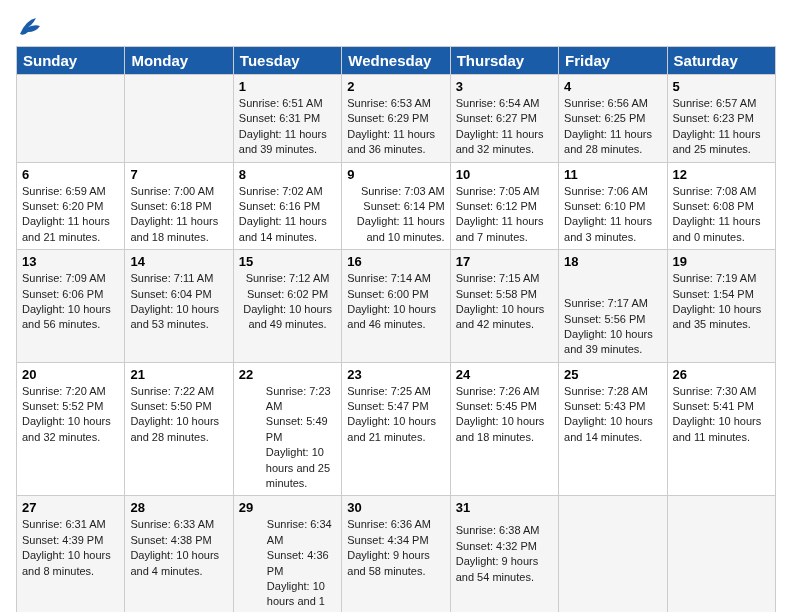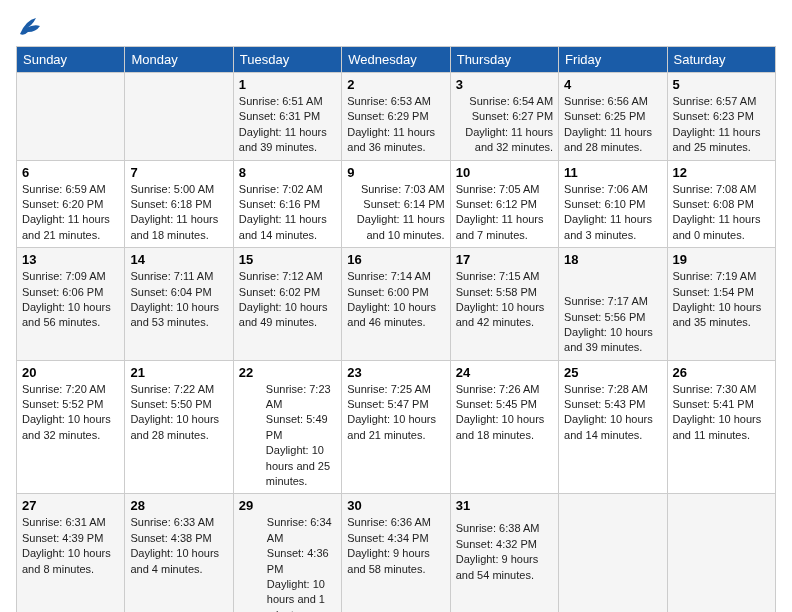--- a/index.html
+++ b/index.html
@@ -50,22 +50,22 @@
     table {
       width: 100%;
       border-collapse: collapse;
       font-size: 11px;
     }
     thead tr th {
       background-color: #1a5ca8;
       color: #fff;
       text-align: left;
       padding: 5px 6px;
-      font-size: 13px;
-      font-weight: normal;
+      font-size: 15px;
+      font-weight: bold;
       border: 1px solid #ccc;
     }
     tbody tr td {
       border: 1px solid #ccc;
       vertical-align: top;
       padding: 4px 5px;
       height: 80px;
       width: 108px;
     }
     tbody tr:nth-child(odd) td {
@@ -130,21 +130,21 @@
 Daylight: 11 hours and 39 minutes.</div>
         </td>
         <td>
           <span class="day-num">2</span>
           <div class="day-info" style="white-space: pre-line;">Sunrise: 6:53 AM
 Sunset: 6:29 PM
 Daylight: 11 hours and 36 minutes.</div>
         </td>
         <td>
           <span class="day-num">3</span>
-          <div class="day-info" style="white-space: pre-line; text-align: right;">Sunrise: 6:54 AM
+          <div class="day-info" style="white-space: pre-line;">Sunrise: 6:54 AM
 Sunset: 6:27 PM
 Daylight: 11 hours and 32 minutes.</div>
         </td>
         <td>
           <span class="day-num">4</span>
           <div class="day-info" style="white-space: pre-line;">Sunrise: 6:56 AM
 Sunset: 6:25 PM
 Daylight: 11 hours and 28 minutes.</div>
         </td>
         <td>
@@ -156,21 +156,21 @@
       </tr>
       <tr>
         <td>
           <span class="day-num">6</span>
           <div class="day-info" style="white-space: pre-line;">Sunrise: 6:59 AM
 Sunset: 6:20 PM
 Daylight: 11 hours and 21 minutes.</div>
         </td>
         <td>
           <span class="day-num">7</span>
-          <div class="day-info" style="white-space: pre-line;">Sunrise: 5:00 AM
+          <div class="day-info" style="white-space: pre-line;">Sunrise: 7:00 AM
 Sunset: 6:18 PM
 Daylight: 11 hours and 18 minutes.</div>
         </td>
         <td>
           <span class="day-num">8</span>
           <div class="day-info" style="white-space: pre-line;">Sunrise: 7:02 AM
 Sunset: 6:16 PM
 Daylight: 11 hours and 14 minutes.</div>
         </td>
         <td>
@@ -206,21 +206,21 @@
 Daylight: 10 hours and 56 minutes.</div>
         </td>
         <td>
           <span class="day-num">14</span>
           <div class="day-info" style="white-space: pre-line;">Sunrise: 7:11 AM
 Sunset: 6:04 PM
 Daylight: 10 hours and 53 minutes.</div>
         </td>
         <td>
           <span class="day-num">15</span>
-          <div class="day-info" style="white-space: pre-line;">Sunrise: 7:12 AM
+          <div class="day-info" style="white-space: pre-line; text-align: center;">Sunrise: 7:12 AM
 Sunset: 6:02 PM
 Daylight: 10 hours and 49 minutes.</div>
         </td>
         <td>
           <span class="day-num">16</span>
           <div class="day-info" style="white-space: pre-line;">Sunrise: 7:14 AM
 Sunset: 6:00 PM
 Daylight: 10 hours and 46 minutes.</div>
         </td>
         <td>

